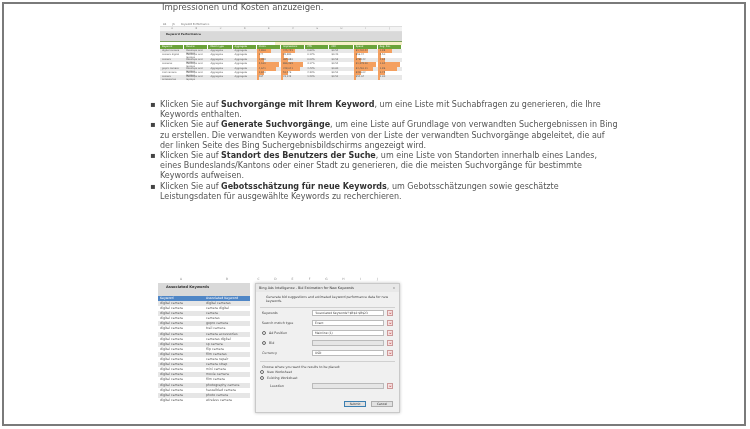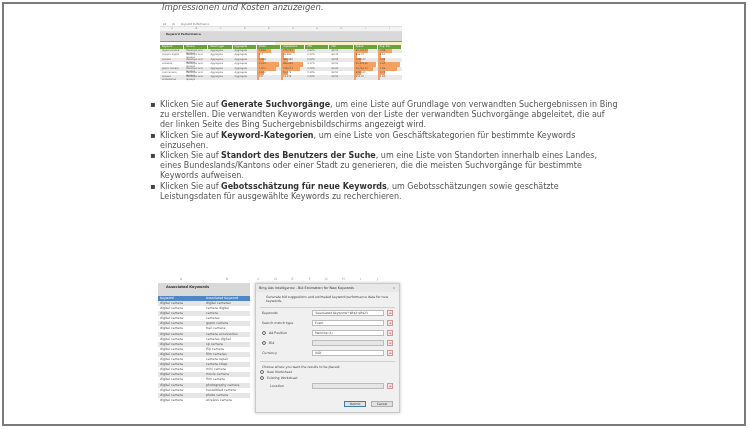--- a/index.html
+++ b/index.html
@@ -1,18 +1,18 @@
 <!DOCTYPE html>
 <html><head>
 <meta charset="utf-8">
 <style>
   * { box-sizing: border-box; margin: 0; padding: 0; }
   body { width: 750px; height: 429px; background: #ffffff; font-family: "DejaVu Sans", sans-serif; position: relative; overflow: hidden; }
   .frame { position: absolute; left: 2px; top: 2px; width: 744px; height: 424px; border: 2px solid #7a7a7a; background: #fff; }
-  .top-text { position: absolute; left: 162px; top: 2px; font-size: 8.5px; color: #555; font-style: italic; }
+  .top-text { position: absolute; left: 162px; top: 2px; font-size: 8.5px; color: #555; }
   
   .sheet1 { position: absolute; left: 160px; top: 22px; width: 242px; height: 68px; background: #fff; font-size: 2.6px; color: #666; overflow: hidden; }
   .fbar { height: 5px; display: flex; align-items: center; gap: 6px; padding-left: 3px; border-bottom: 1px solid #ddd; }
   .colhdr { height: 5px; display: flex; background: #f3f3f3; border-bottom: 1px solid #ddd; }
   .colhdr span { flex: 1; text-align: center; font-size: 2.5px; color: #888; }
   .titlebar { height: 10px; background: #d9d9d9; border-bottom: 1px solid #7aa05a; padding-left: 6px; font-weight: bold; font-size: 2.8px; color: #333; }
   .band { height: 3px; margin-left: 115px; background: #f6f0c8; }
   .hdrrow { display: flex; height: 4px; background: #6aa33a; }
   .hdrrow span { flex: 1; color: #fff; font-size: 2.4px; padding-left: 2px; border-right: 1px solid #fff; }
   .drow { display: flex; height: 4.4px; }
@@ -175,22 +175,22 @@
         <span class="bar" style="--w: 10%;">23,143</span>
         <span>1.20%</span>
         <span>$0.51</span>
         <span class="bar" style="--w: 10%;">$52.04</span>
         <span class="bar" style="--w: 10%;">1.90</span>
       </div>
     </div>
 </div>
 
 <ul class="bullets" id="bullets">
+    <li><span>Klicken Sie auf </span><b>Suchvorgänge mit Ihrem Keyword</b><span>, um eine Liste mit Suchabfragen zu generieren, die Ihre Keywords enthalten.</span></li>
     <li><span>Klicken Sie auf </span><b>Generate Suchvorgänge</b><span>, um eine Liste auf Grundlage von verwandten Suchergebnissen in Bing zu erstellen. Die verwandten Keywords werden von der Liste der verwandten Suchvorgänge abgeleitet, die auf der linken Seite des Bing Suchergebnisbildschirms angezeigt wird.</span></li>
-    <li><span>Klicken Sie auf </span><b>Keyword-Kategorien</b><span>, um eine Liste von Geschäftskategorien für bestimmte Keywords einzusehen.</span></li>
     <li><span>Klicken Sie auf </span><b>Standort des Benutzers der Suche</b><span>, um eine Liste von Standorten innerhalb eines Landes, eines Bundeslands/Kantons oder einer Stadt zu generieren, die die meisten Suchvorgänge für bestimmte Keywords aufweisen.</span></li>
     <li><span>Klicken Sie auf </span><b>Gebotsschätzung für neue Keywords</b><span>, um Gebotsschätzungen sowie geschätzte Leistungsdaten für ausgewählte Keywords zu recherchieren.</span></li>
   </ul>
 
 <div class="sheet2">
   <div class="s2col" id="s2cols">
       <span style="width: 46px;">A</span>
       <span style="width: 46px;">B</span>
       <span style="width: 17px;">C</span>
       <span style="width: 17px;">D</span>

